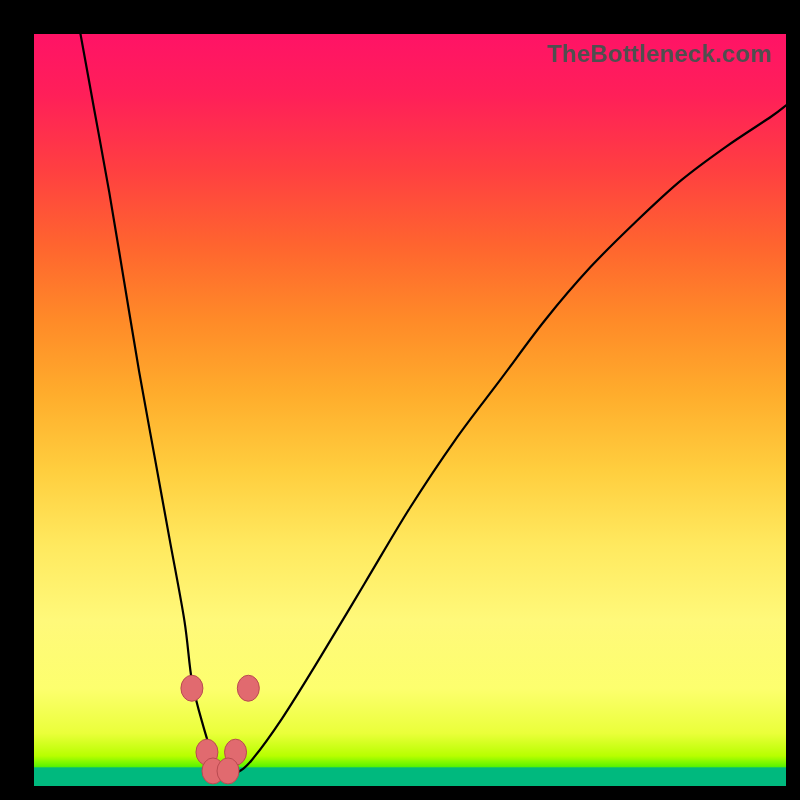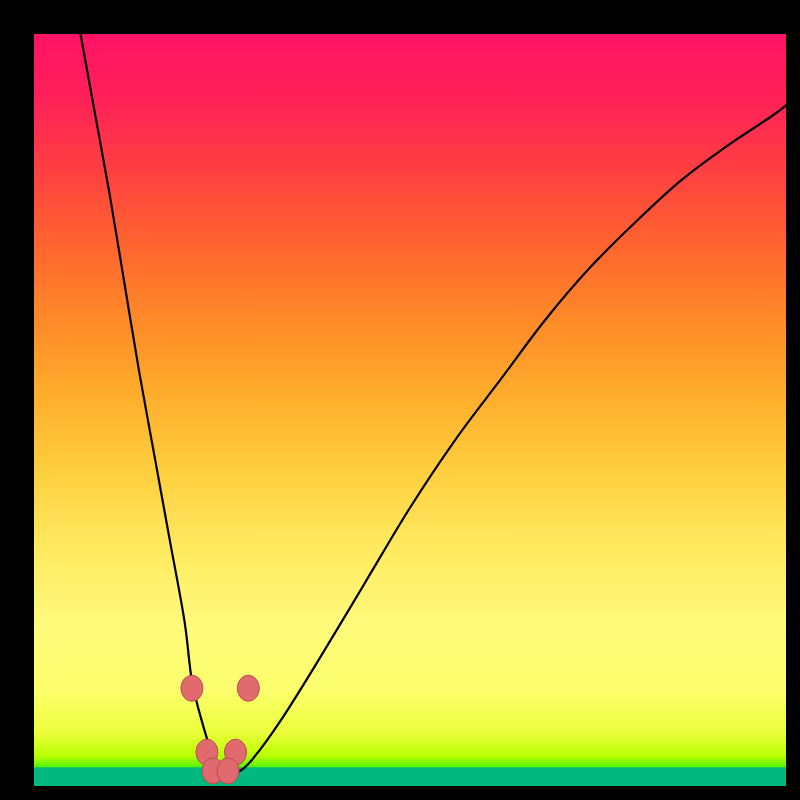--- a/index.html
+++ b/index.html
@@ -62,20 +62,21 @@
     width: 752px;
     height: 752px;
     pointer-events: none;
   }
 </style>
 </head>
 <body>
 
 <div class="frame">
   <div class="plot">
+    <div class="attribution">TheBottleneck.com</div>
     <svg class="curve" viewBox="0 0 752 752" preserveAspectRatio="none">
       <path id="curve-path" fill="none" stroke="#000000" stroke-width="2.2" stroke-linecap="round" stroke-linejoin="round" d="M 45.12 -7.52 C 47.63 6.27, 55.15 47.63, 60.16 75.20 C 65.17 102.77, 70.19 129.09, 75.20 157.92 C 80.21 186.75, 85.23 218.08, 90.24 248.16 C 95.25 278.24, 100.27 309.57, 105.28 338.40 C 110.29 367.23, 115.31 393.55, 120.32 421.12 C 125.33 448.69, 130.35 476.27, 135.36 503.84 C 140.37 531.41, 146.64 562.75, 150.40 586.56 C 154.16 610.37, 154.79 629.17, 157.92 646.72 C 161.05 664.27, 165.44 678.68, 169.20 691.84 C 172.96 705.00, 176.72 717.91, 180.48 725.68 C 184.24 733.45, 188.00 736.33, 191.76 738.46 C 195.52 740.59, 198.65 740.59, 203.04 738.46 C 207.43 736.33, 210.56 734.70, 218.08 725.68 C 225.60 716.66, 236.88 701.24, 248.16 684.32 C 259.44 667.40, 271.97 646.72, 285.76 624.16 C 299.55 601.60, 315.84 574.03, 330.88 548.96 C 345.92 523.89, 360.96 497.57, 376.00 473.76 C 391.04 449.95, 406.08 427.39, 421.12 406.08 C 436.16 384.77, 451.20 365.97, 466.24 345.92 C 481.28 325.87, 496.32 304.56, 511.36 285.76 C 526.40 266.96, 541.44 249.41, 556.48 233.12 C 571.52 216.83, 586.56 202.41, 601.60 188.00 C 616.64 173.59, 631.68 159.17, 646.72 146.64 C 661.76 134.11, 676.80 123.45, 691.84 112.80 C 706.88 102.15, 726.93 89.61, 736.96 82.72 C 746.99 75.83, 749.49 73.32, 752.00 71.44"></path>
       <g id="markers">
           <ellipse cx="157.92" cy="654.24" rx="11" ry="13" fill="#e16a6f" stroke="#b94a50" stroke-width="1"></ellipse>
           <ellipse cx="214.32" cy="654.24" rx="11" ry="13" fill="#e16a6f" stroke="#b94a50" stroke-width="1"></ellipse>
           <ellipse cx="172.96" cy="718.16" rx="11" ry="13" fill="#e16a6f" stroke="#b94a50" stroke-width="1"></ellipse>
           <ellipse cx="201.54" cy="718.16" rx="11" ry="13" fill="#e16a6f" stroke="#b94a50" stroke-width="1"></ellipse>
           <ellipse cx="178.98" cy="736.96" rx="11" ry="13" fill="#e16a6f" stroke="#b94a50" stroke-width="1"></ellipse>
           <ellipse cx="194.02" cy="736.96" rx="11" ry="13" fill="#e16a6f" stroke="#b94a50" stroke-width="1"></ellipse>
         </g>

